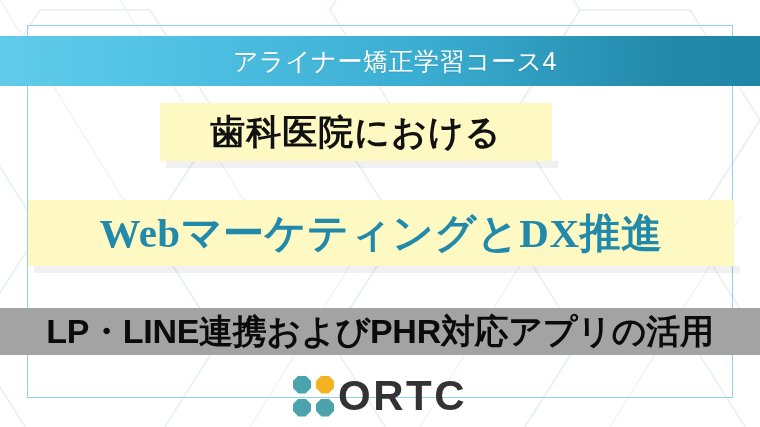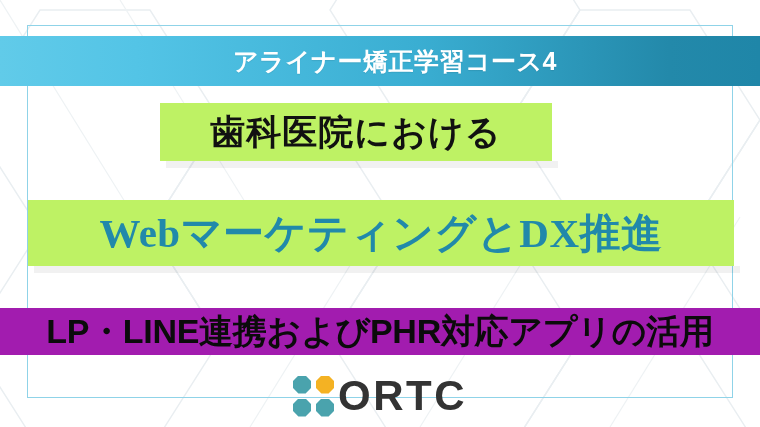--- a/index.html
+++ b/index.html
@@ -43,31 +43,31 @@
     width:760px; height:50px;
     background:linear-gradient(90deg,#61cbe9 0%,#53c4e6 18%,#3aaed2 55%,#2389aa 88%,#1f86a8 100%);
     z-index:3;
     display:flex;
     align-items:center;
     justify-content:center;
   }
   .top-banner .txt{
     color:#ffffff;
     font-size:25px;
-    font-weight:bold;
+    font-weight:normal;
     letter-spacing:0.5px;
     white-space:nowrap;
     text-shadow:0 1px 1px rgba(0,0,0,.08);
     margin-left:30px;
   }
 
   
   .card{
     position:absolute;
-    background:#bef264;
+    background:#fef9c3;
     z-index:2;
   }
   .card.shadow::after{
     content:"";
     position:absolute;
     left:6px; right:-6px;
     bottom:-7px;
     height:7px;
     background:rgba(0,0,0,.055);
   }
@@ -97,21 +97,21 @@
     letter-spacing:0.5px;
     white-space:nowrap;
     font-family:Liberation Serif, serif;
   }
 
   
   .yellow-band{
     position:absolute;
     left:0; top:308px;
     width:760px; height:47px;
-    background:#a21caf;
+    background:#a3a3a3;
     z-index:3;
     display:flex;
     align-items:center;
     justify-content:center;
   }
   .yellow-band .txt{
     color:#0b0b0b;
     font-size:34px;
     font-weight:bold;
     letter-spacing:-0.3px;

